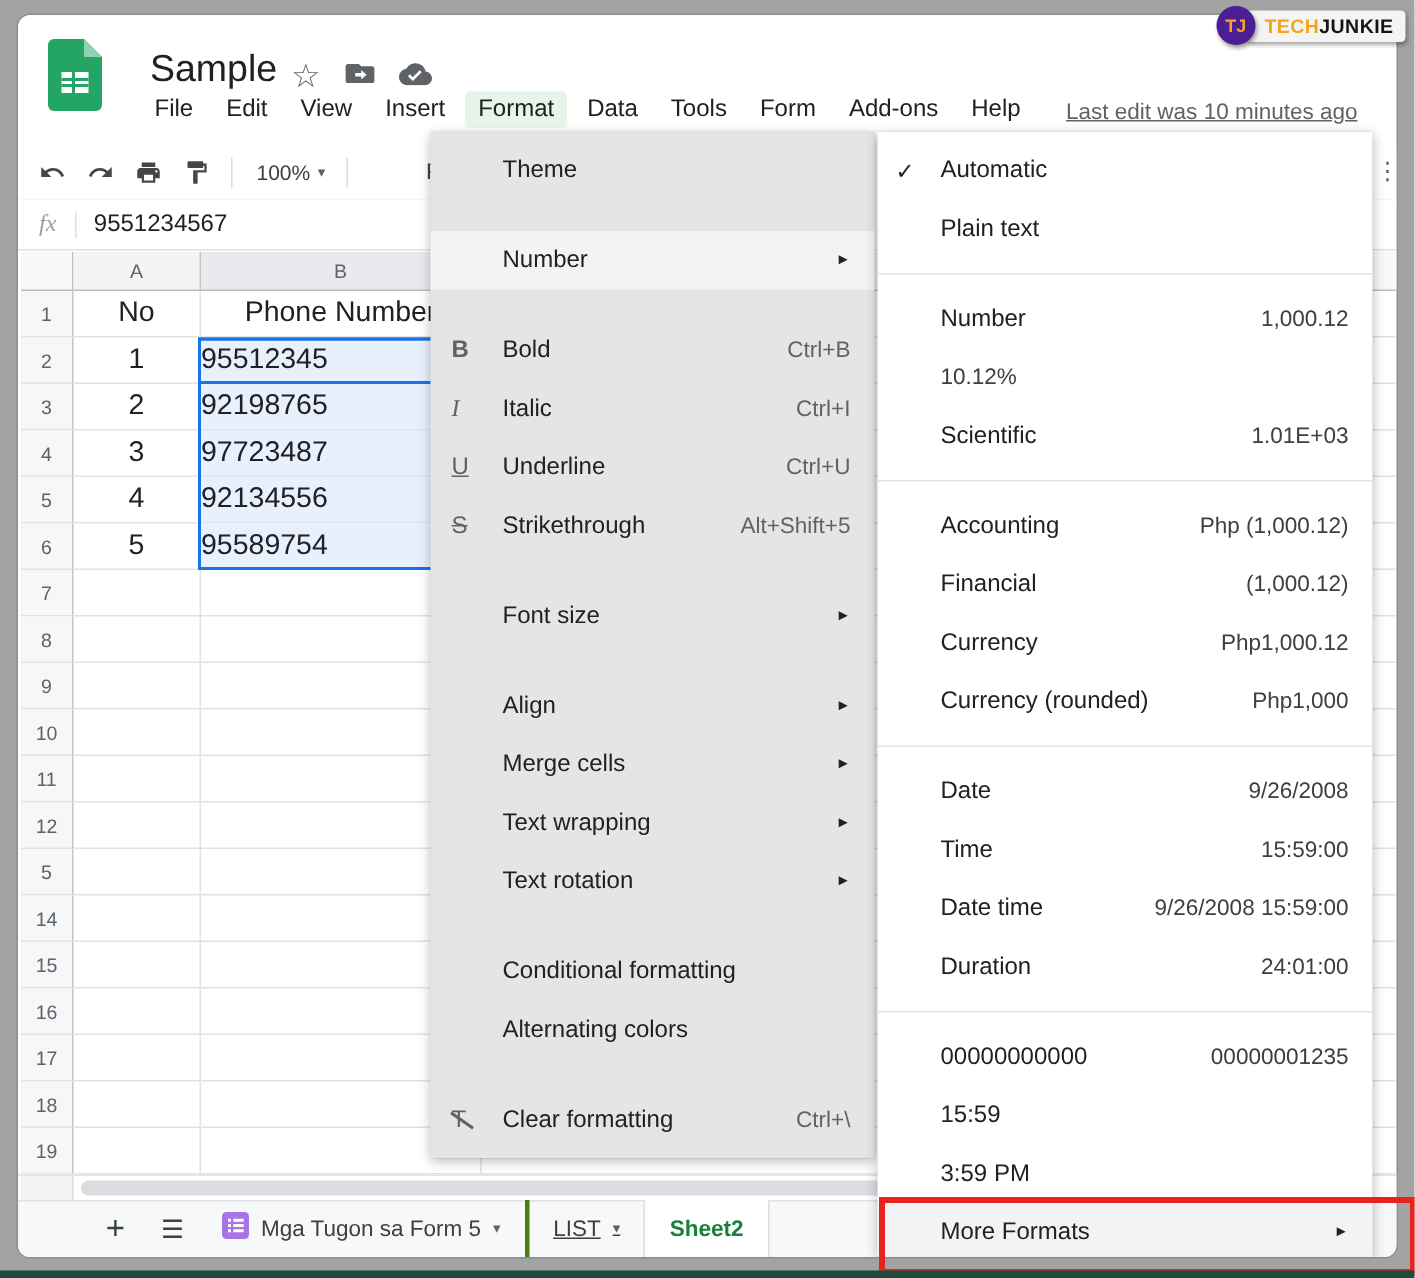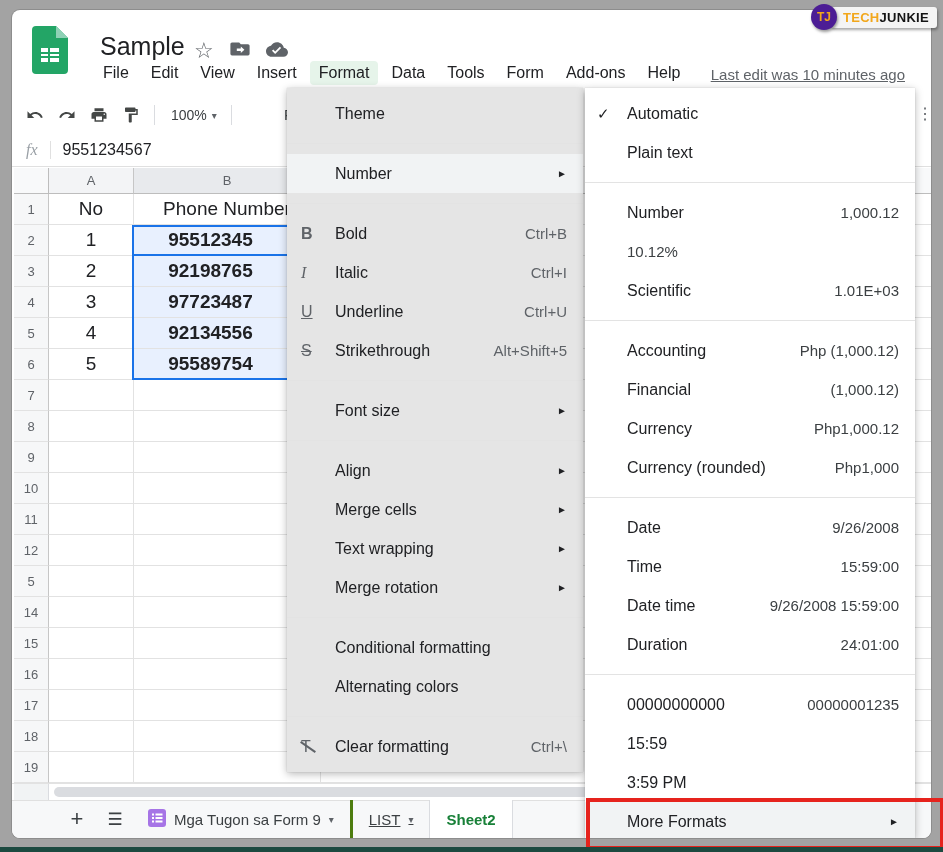--- a/index.html
+++ b/index.html
@@ -53,21 +53,21 @@
   .grow{display:flex;height:31px;}
   .rn{width:34px;border-right:1px solid #c6c6c6;border-bottom:1px solid #e2e2e2;background:#f6f7f8;
       display:flex;align-items:center;justify-content:center;font-size:13px;color:#5f6368;}
   .ca{width:84px;border-right:1px solid #e2e2e2;border-bottom:1px solid #e2e2e2;
       display:flex;align-items:center;justify-content:center;font-size:19px;}
   .cb{width:186px;border-right:1px solid #e2e2e2;border-bottom:1px solid #e2e2e2;
       display:flex;align-items:center;font-size:19px;}
   .cc{flex:1;border-bottom:1px solid #e2e2e2;}
   .cb.sel{background:#e8f0fe;}
   .cb .hdr{display:block;width:100%;text-align:center;}
-  .cb .ph{display:block;width:153px;text-align:center;font-weight:bold;}
+  .cb .ph{display:block;width:153px;text-align:left;}
   .range-outline{position:absolute;left:120px;top:215px;width:182px;height:151px;
                  border:2px solid #1a73e8;pointer-events:none;z-index:3;}
   .active-cell{position:absolute;left:120px;top:215px;width:182px;height:27px;
                border:2px solid #1a73e8;pointer-events:none;z-index:3;}
   
   .hscroll{position:absolute;left:0;top:773px;width:919px;height:17px;background:#fff;border-top:1px solid #e2e2e2;}
   .hs-corner{position:absolute;left:2px;top:0;width:34px;height:16px;background:#f1f3f4;border-right:1px solid #dadce0;}
   .hs-thumb{position:absolute;left:42px;top:3px;width:548px;height:10px;border-radius:5px;background:#dadce0;}
   .tabbar{position:absolute;left:0;top:790px;width:919px;height:38px;background:#f7f8f9;border-top:1px solid #e0e0e0;
           display:flex;align-items:center;}
@@ -332,21 +332,21 @@
         <svg width="18" height="18" viewBox="0 0 18 18">
             <rect width="18" height="18" rx="3" fill="#a674e6"></rect>
             <rect x="4" y="4.5" width="2" height="2" fill="#fff"></rect>
             <rect x="7.5" y="4.5" width="7" height="2" fill="#fff"></rect>
             <rect x="4" y="8" width="2" height="2" fill="#fff"></rect>
             <rect x="7.5" y="8" width="7" height="2" fill="#fff"></rect>
             <rect x="4" y="11.5" width="2" height="2" fill="#fff"></rect>
             <rect x="7.5" y="11.5" width="7" height="2" fill="#fff"></rect>
           </svg>
       </span>
-      <span>Mga Tugon sa Form 9</span>
+      <span>Mga Tugon sa Form 5</span>
       <span class="tab-caret">▾</span>
     </div>
     <div class="sheet-tab t2">
       <span>LIST</span>
       <span class="tab-caret">▾</span>
     </div>
     <div class="sheet-tab active">
       <span>Sheet2</span>
     </div>
   </div>
@@ -400,21 +400,21 @@
       <span class="lbl">Merge cells</span>
       <span class="arr">►</span>
     </div>
     <div class="mi">
       <span class="ic"></span>
       <span class="lbl">Text wrapping</span>
       <span class="arr">►</span>
     </div>
     <div class="mi">
       <span class="ic"></span>
-      <span class="lbl">Merge rotation</span>
+      <span class="lbl">Text rotation</span>
       <span class="arr">►</span>
     </div>
     <div class="msep"></div>
     <div class="mi">
       <span class="ic"></span>
       <span class="lbl">Conditional formatting</span>
     </div>
     <div class="mi">
       <span class="ic"></span>
       <span class="lbl">Alternating colors</span>

